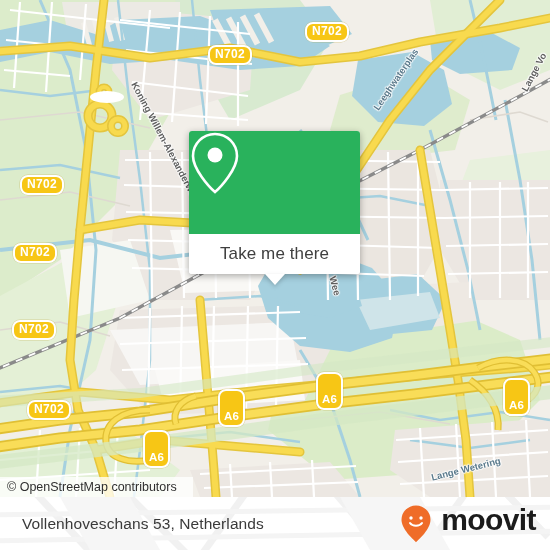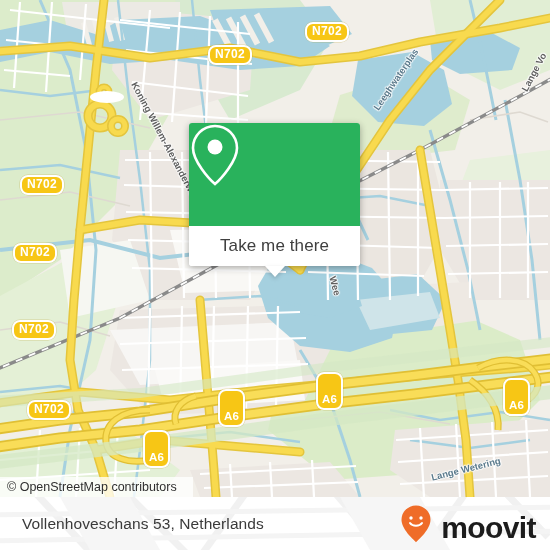--- a/index.html
+++ b/index.html
@@ -50,21 +50,21 @@
       0 0 2px #fff;
     pointer-events:none;
   }
   .waterlbl{
     color:#5a7a8c;
   }
 
   
   .popup{
     position:absolute;
-    left:189px;top:123px;
+    left:189px;top:131px;
     width:171px;
     border-radius:3px;
     box-shadow:0 2px 7px rgba(0,0,0,.32);
     background:#ffffff;
   }
   .popup-top{
     height:103px;
     background:#29b25c;
     border-radius:3px 3px 0 0;
     display:flex;align-items:center;justify-content:center;
@@ -114,21 +114,21 @@
     position:absolute;
     left:22px;top:50%;transform:translateY(-50%);
     font-size:15.5px;
     color:#3a3a3a;
     white-space:nowrap;
     letter-spacing:.1px;
   }
   .footer-logo{
     position:absolute;
     right:14px;top:50%;transform:translateY(-50%);
-    display:flex;align-items:flex-end;gap:10px;
+    display:flex;align-items:flex-start;gap:10px;
   }
   .logo-word{
     font-size:30px;
     font-weight:bold;
     color:#1c1c1c;
     letter-spacing:-.6px;
     line-height:30px;
   }
 </style>
 </head>

